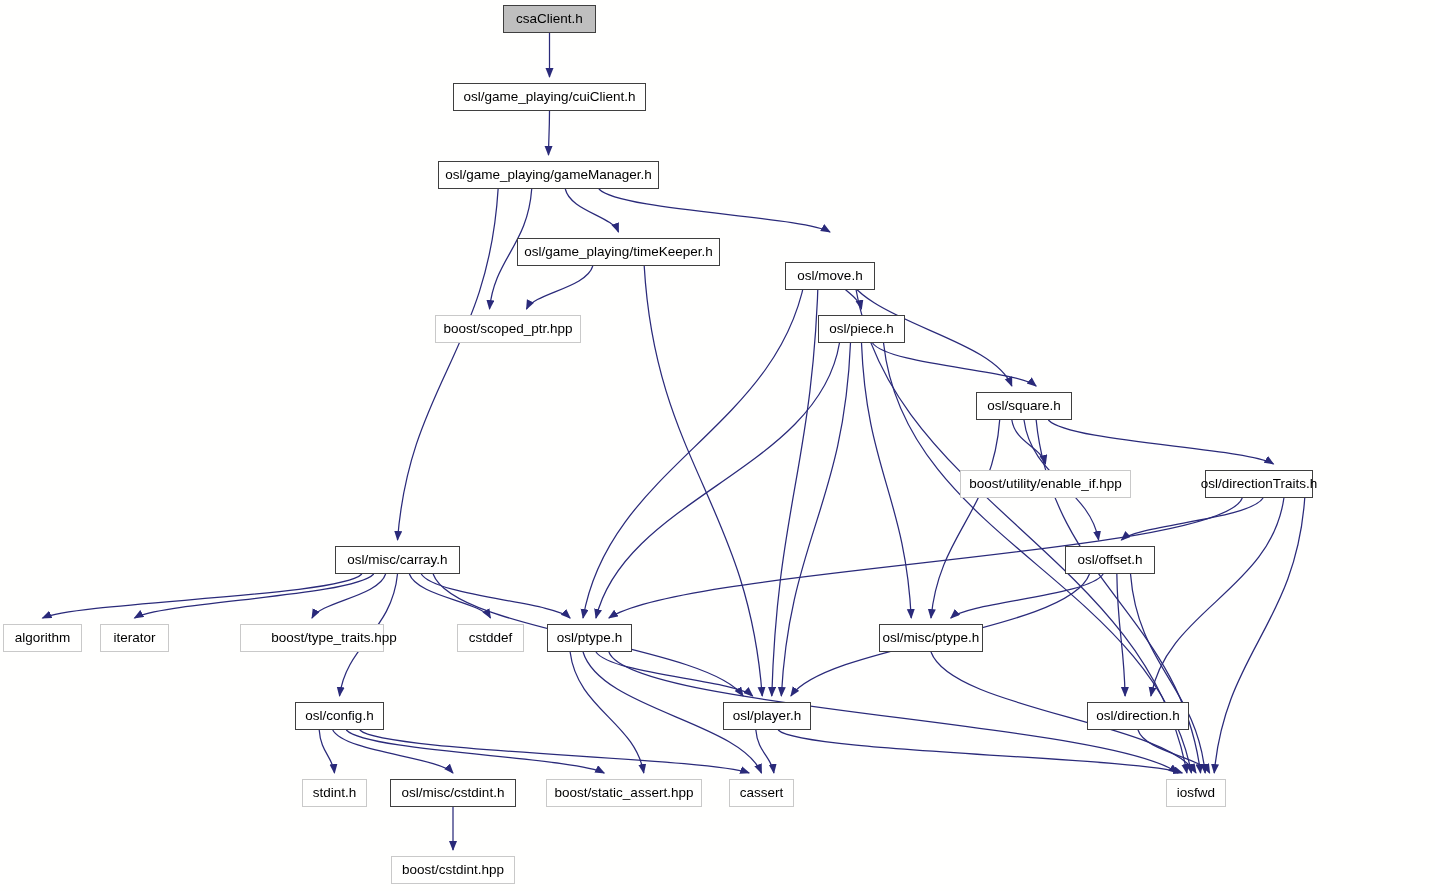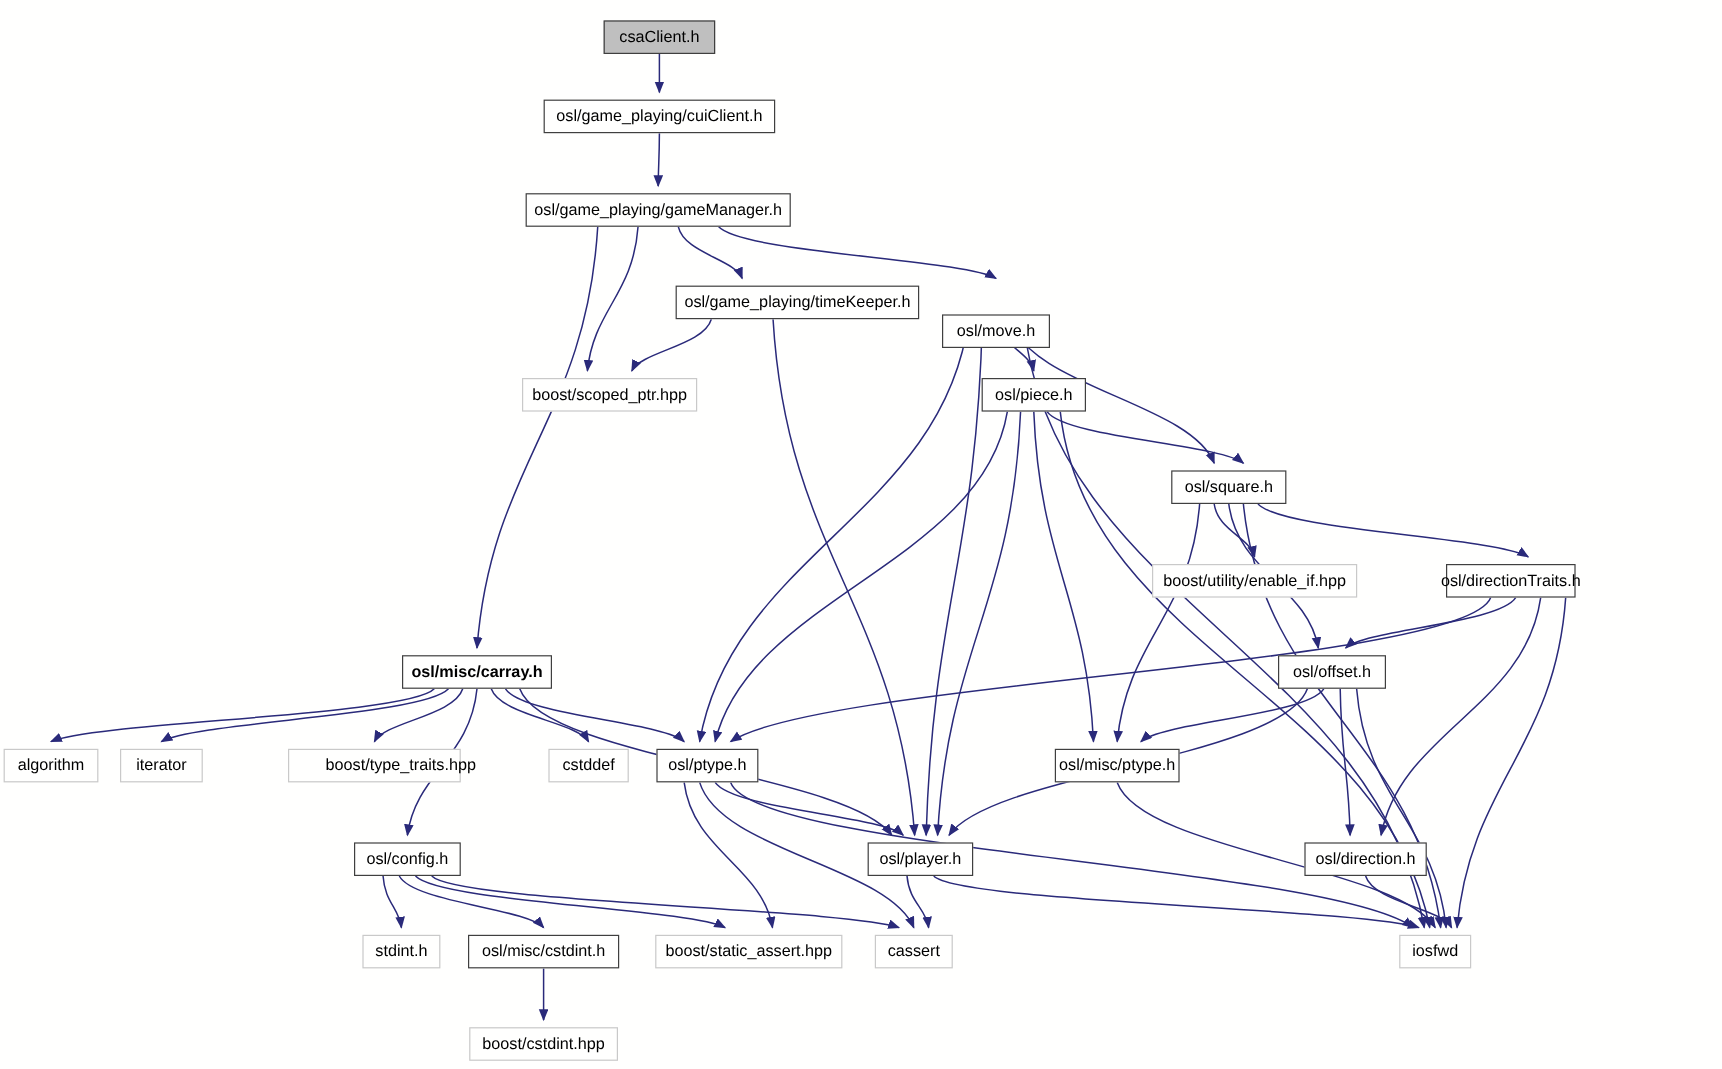--- a/index.html
+++ b/index.html
@@ -3,21 +3,21 @@
 <meta charset="utf-8">
 <style>
   html,body{margin:0;padding:0;background:#fffffe;}
   body{font-family:"Liberation Sans","DejaVu Sans",sans-serif;}
   #graph-root{position:relative;width:1435px;height:891px;background:#fffffe;overflow:hidden;}
   svg#edges{position:absolute;left:0;top:0;width:1435px;height:891px;}
   .node{position:absolute;box-sizing:border-box;display:flex;align-items:center;justify-content:center;
         font-size:13.5px;line-height:1;color:#000;white-space:nowrap;background:#fffffe;}
   .node.project{border:1.6px solid #3f3f3f;}
   .node.system{border:1.4px solid #c9c9c9;}
-  .node.root{border:1.6px solid #3f3f3f;background:#bfbfbf;margin-top:12px;}
+  .node.root{border:1.6px solid #3f3f3f;background:#bfbfbf;}
   .node span{pointer-events:none;}
 </style>
 </head>
 <body>
 
 <div id="graph-root">
   <svg id="edges" viewBox="0 0 1435 891">
     <defs>
       <marker id="ah" markerWidth="9" markerHeight="9" refX="7.2" refY="3.2" orient="auto" markerUnits="strokeWidth">
         <path d="M0,0 L8,3.2 L0,6.4 z" fill="#2a2a7a"></path>
@@ -80,42 +80,42 @@
   <div id="node-layer">
       <div class="node root" style="left: 503px; top: 5px; width: 93px; height: 28px;">
         <span>csaClient.h</span>
       </div>
       <div class="node project" style="left: 453px; top: 83px; width: 193px; height: 28px;">
         <span>osl/game_playing/cuiClient.h</span>
       </div>
       <div class="node project" style="left: 438px; top: 161px; width: 221px; height: 28px;">
         <span>osl/game_playing/gameManager.h</span>
       </div>
-      <div class="node project" style="left: 517px; top: 238px; width: 203px; height: 28px; margin-left: 46px;">
+      <div class="node project" style="left: 517px; top: 238px; width: 203px; height: 28px;">
         <span>osl/game_playing/timeKeeper.h</span>
       </div>
       <div class="node project" style="left: 785px; top: 238px; width: 90px; height: 28px; margin-top: 24px;">
         <span>osl/move.h</span>
       </div>
       <div class="node system" style="left: 435px; top: 315px; width: 146px; height: 28px;">
         <span>boost/scoped_ptr.hpp</span>
       </div>
       <div class="node project" style="left: 818px; top: 315px; width: 87px; height: 28px; text-align: center;">
         <span>osl/piece.h</span>
       </div>
       <div class="node project" style="left: 976px; top: 392px; width: 96px; height: 28px;">
         <span>osl/square.h</span>
       </div>
       <div class="node system" style="left: 960px; top: 470px; width: 171px; height: 28px;">
         <span>boost/utility/enable_if.hpp</span>
       </div>
       <div class="node project" style="left: 1205px; top: 470px; width: 108px; height: 28px;">
         <span>osl/directionTraits.h</span>
       </div>
-      <div class="node project" style="left: 335px; top: 546px; width: 125px; height: 28px; font-weight: bold;">
+      <div class="node project" style="left: 335px; top: 546px; width: 125px; height: 28px;">
         <span>osl/misc/carray.h</span>
       </div>
       <div class="node project" style="left: 1065px; top: 546px; width: 90px; height: 28px;">
         <span>osl/offset.h</span>
       </div>
       <div class="node system" style="left: 3px; top: 624px; width: 79px; height: 28px;">
         <span>algorithm</span>
       </div>
       <div class="node system" style="left: 100px; top: 624px; width: 69px; height: 28px;">
         <span>iterator</span>

